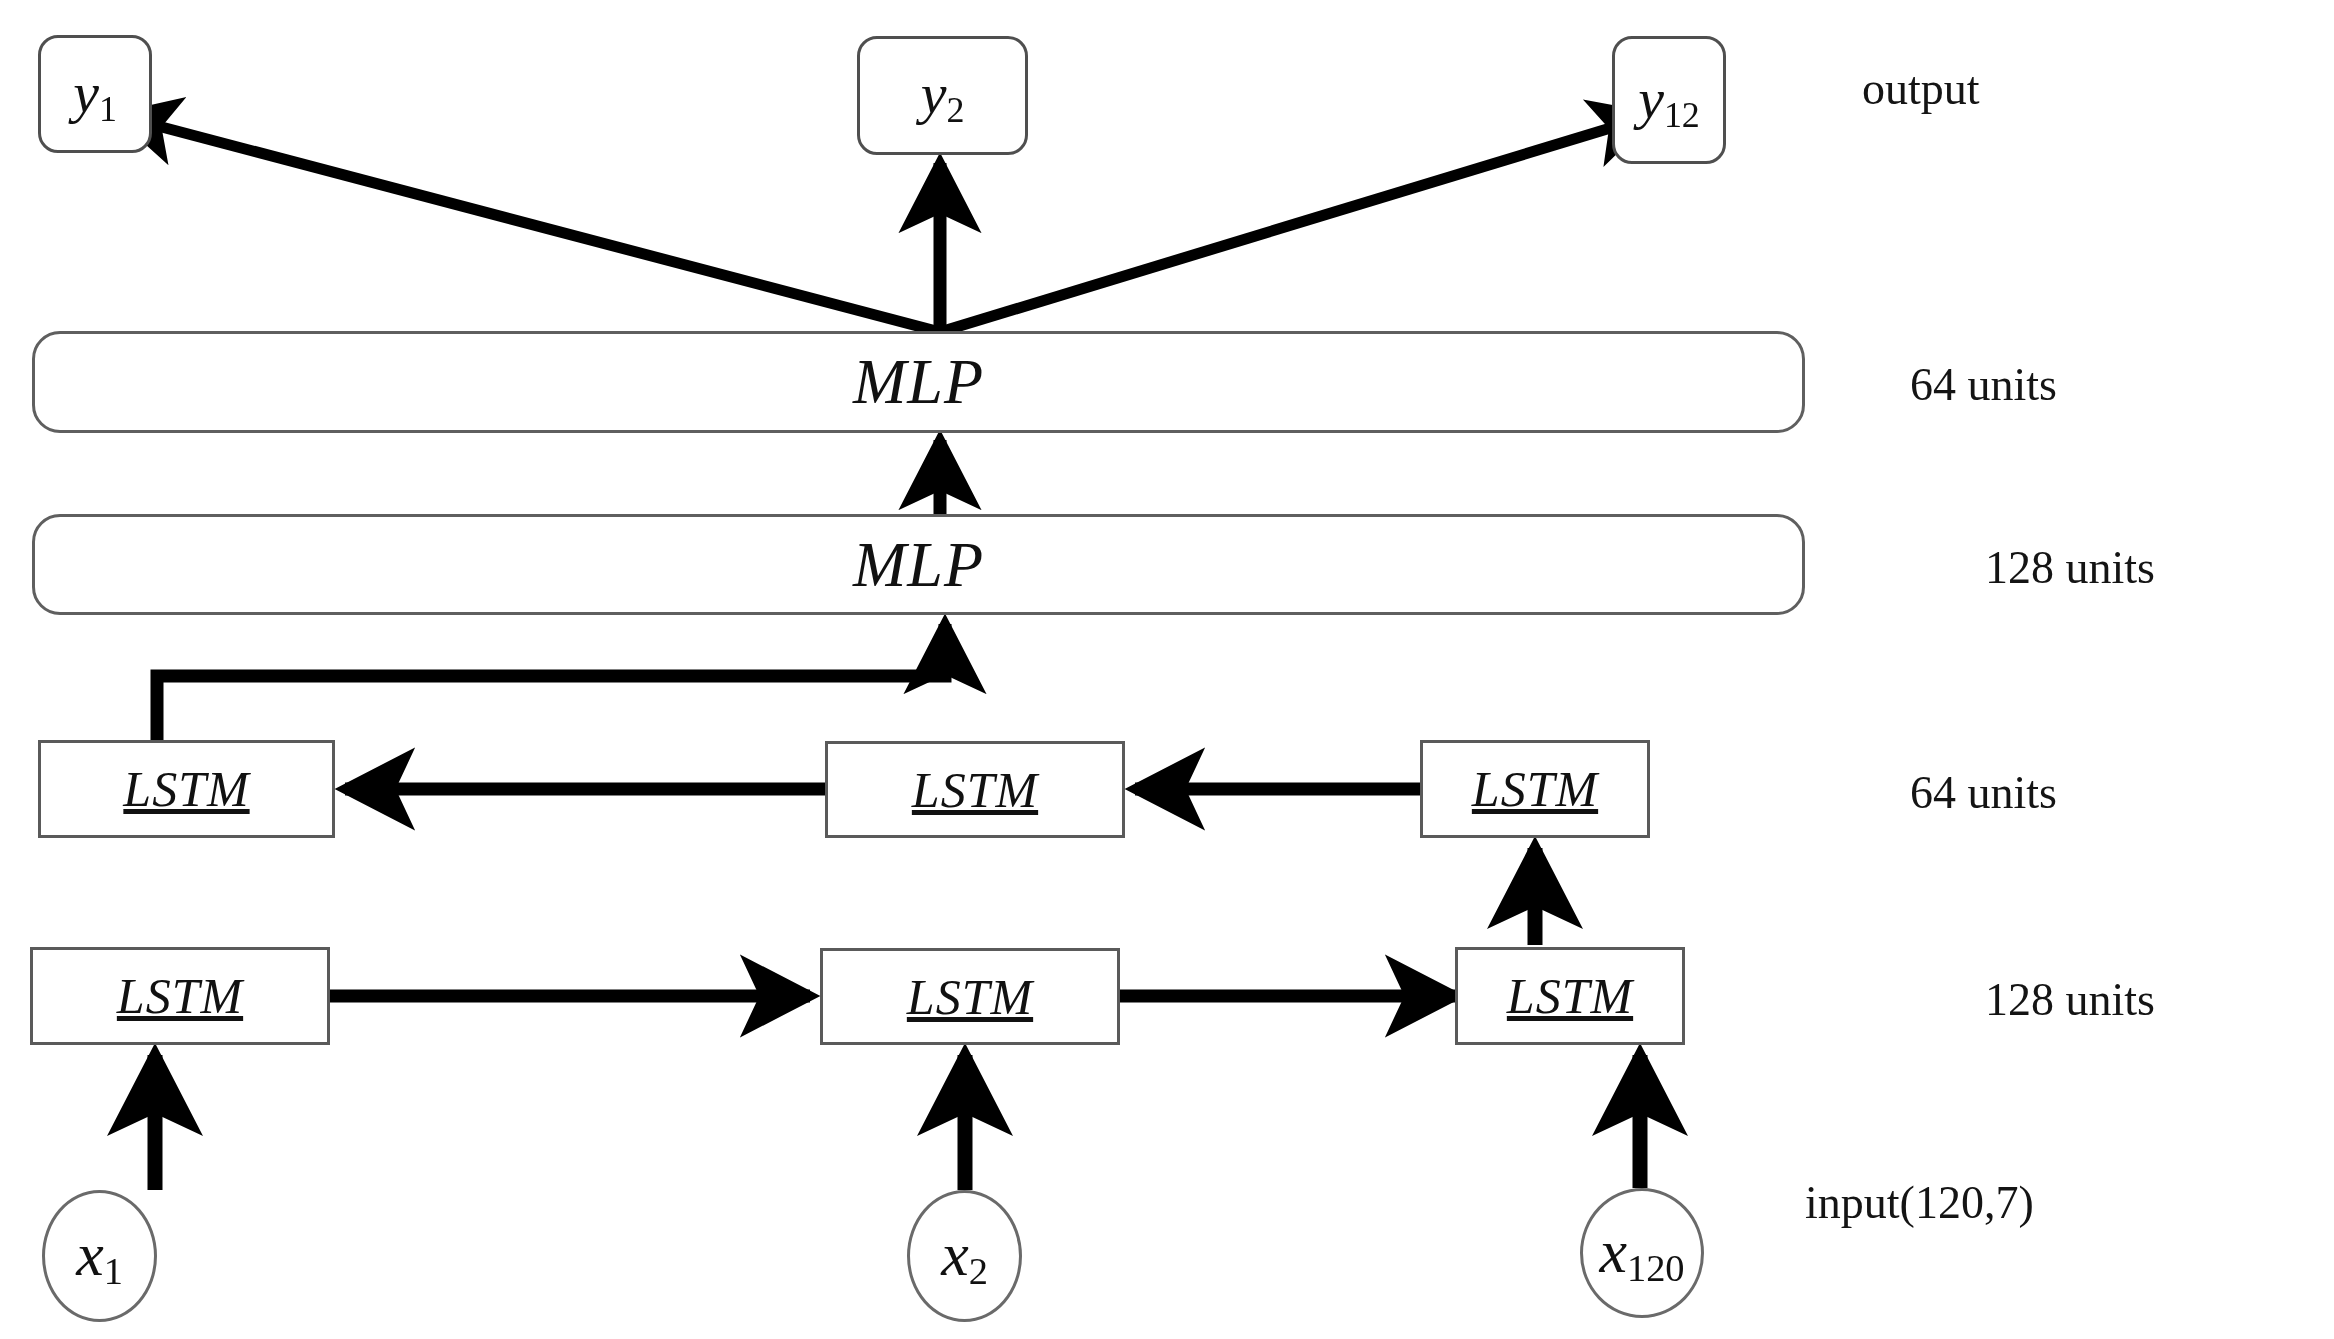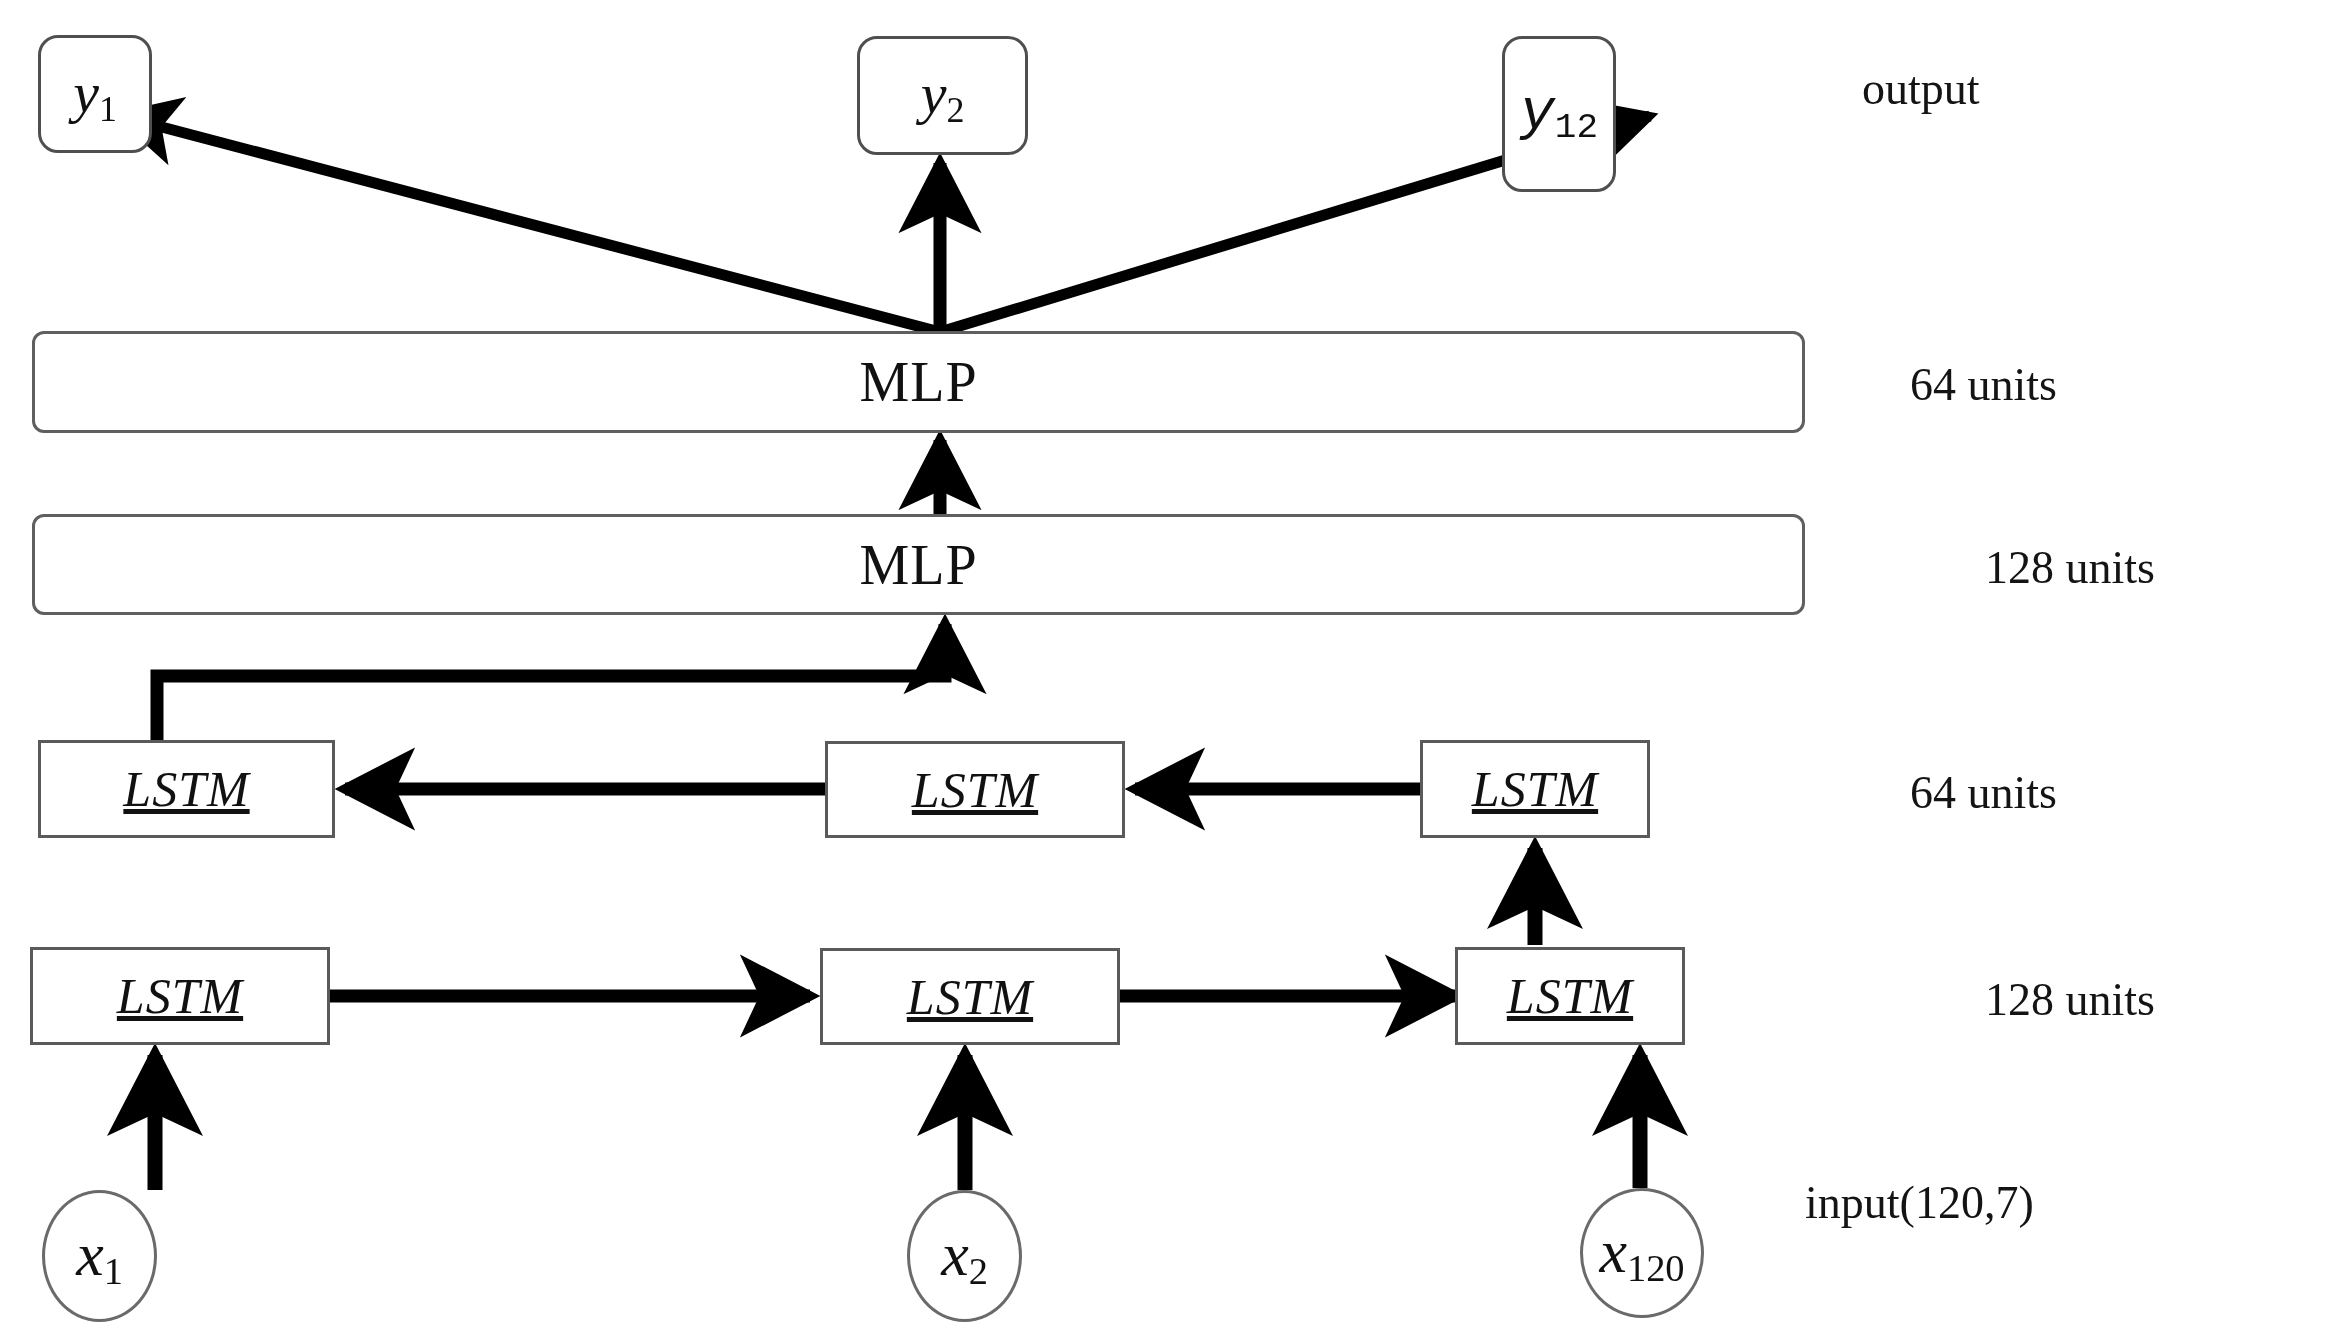--- a/index.html
+++ b/index.html
@@ -35,23 +35,24 @@
     color: #111111;
     z-index: 2;
   }
   .out-box {
     border-color: #4f4f4f;
     font-size: 58px;
     font-style: italic;
     border-radius: 20px;
   }
   .mlp-box {
-    border-radius: 12px;
+    border-radius: 28px;
     border-color: #5f5f5f;
-    font-size: 56px;
+    font-size: 64px;
+    font-style: italic;
     letter-spacing: 1px;
   }
   .lstm-box {
     font-size: 50px;
     font-style: italic;
     letter-spacing: 1px;
     text-decoration: underline;
   }
   .in-circle {
     border-radius: 50%;
@@ -114,21 +115,21 @@
       <span class="var">y</span><span class="sub">1</span>
     </span>
   </div>
 
   <div class="node out-box" style="left:857px; top:36px; width:171px; height:119px;">
     <span>
       <span class="var">y</span><span class="sub">2</span>
     </span>
   </div>
 
-  <div class="node out-box" style="left:1502px; top:36px; width:114px; height:156px;font-family:Liberation Mono, monospace;">
+  <div class="node out-box" style="left:1612px; top:36px; width:114px; height:128px;">
     <span>
       <span class="var">y</span><span class="sub">12</span>
     </span>
   </div>
 
   <div class="side-label" style="left:1862px; top:62px;">output</div>
 
   <div class="node mlp-box" style="left:32px; top:331px; width:1773px; height:102px;">
     <span>MLP</span>
   </div>

